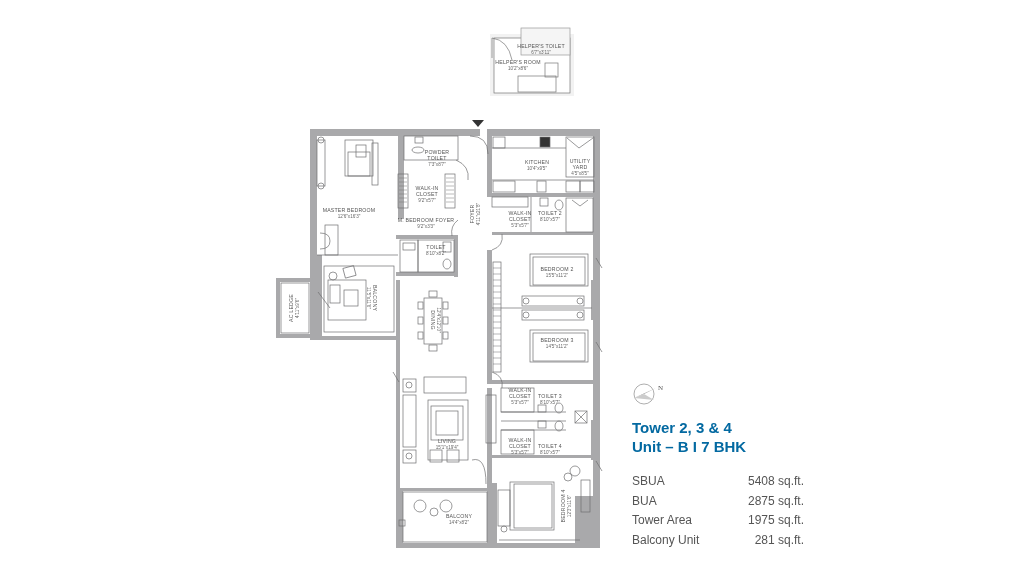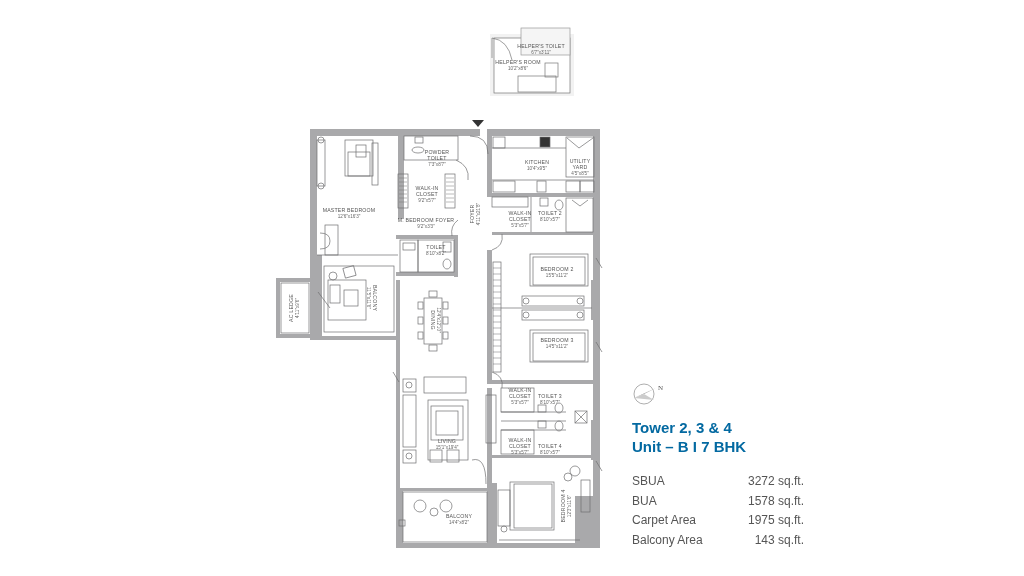--- a/index.html
+++ b/index.html
@@ -337,28 +337,28 @@
     <path d="M2 18 L12 14 L22 20 Z" fill="#ccc"></path>
     <text x="26" y="10" font-family="Liberation Serif, serif" font-size="7" fill="#555">N</text>
   </svg>
   <div class="title">
     <div>Tower 2, 3 &amp; 4</div>
     <div>Unit – B  I  7 BHK</div>
   </div>
   <div class="areas">
     <div class="area-row">
       <span>SBUA</span>
-      <span>3272 sq.ft.</span>
+      <span>5408 sq.ft.</span>
     </div>
     <div class="area-row">
       <span>BUA</span>
-      <span>1578  sq.ft.</span>
+      <span>2875  sq.ft.</span>
     </div>
     <div class="area-row">
-      <span>Carpet Area</span>
+      <span>Tower Area</span>
       <span>1975 sq.ft.</span>
     </div>
     <div class="area-row">
-      <span>Balcony Area</span>
-      <span>143 sq.ft.</span>
+      <span>Balcony Unit</span>
+      <span>281 sq.ft.</span>
     </div>
   </div>
 </div>
 
 </body></html>

